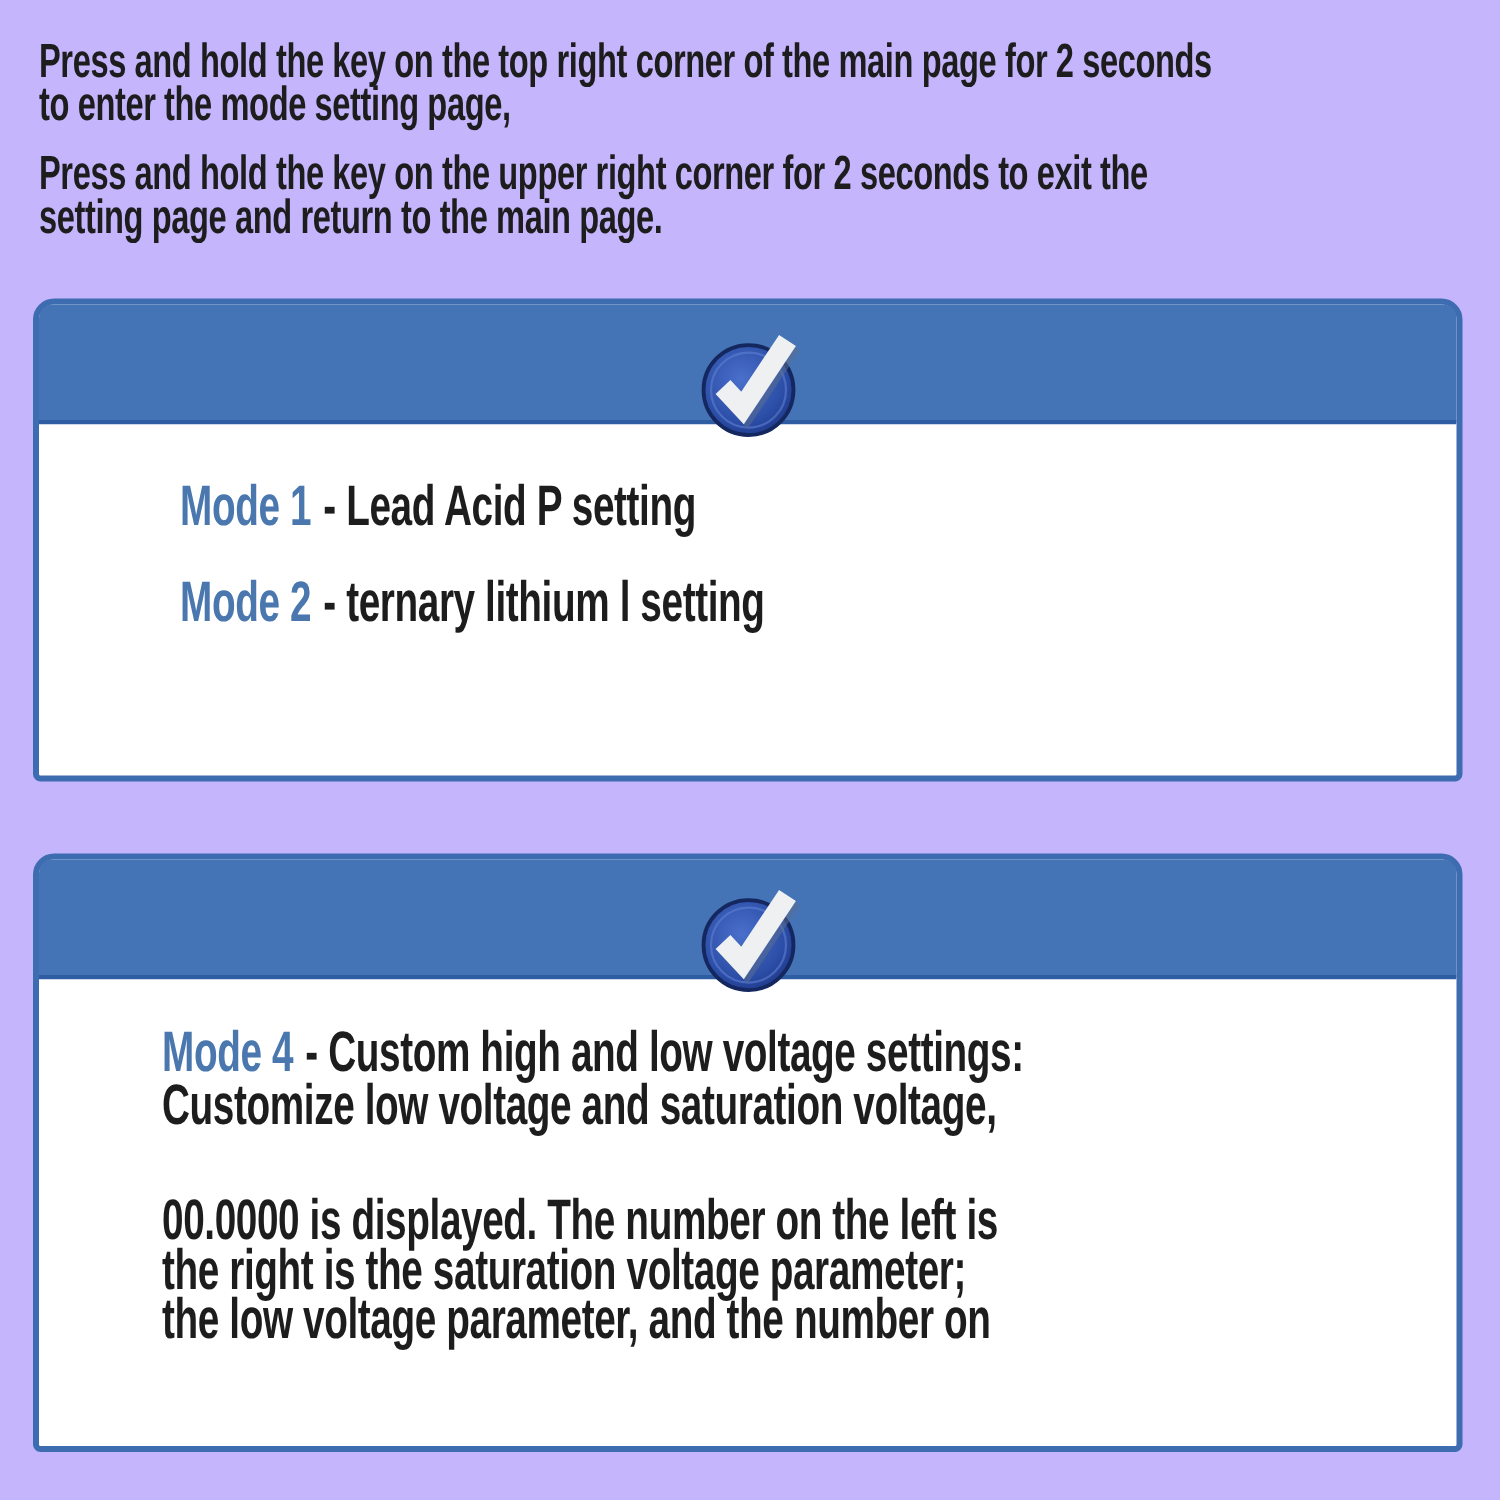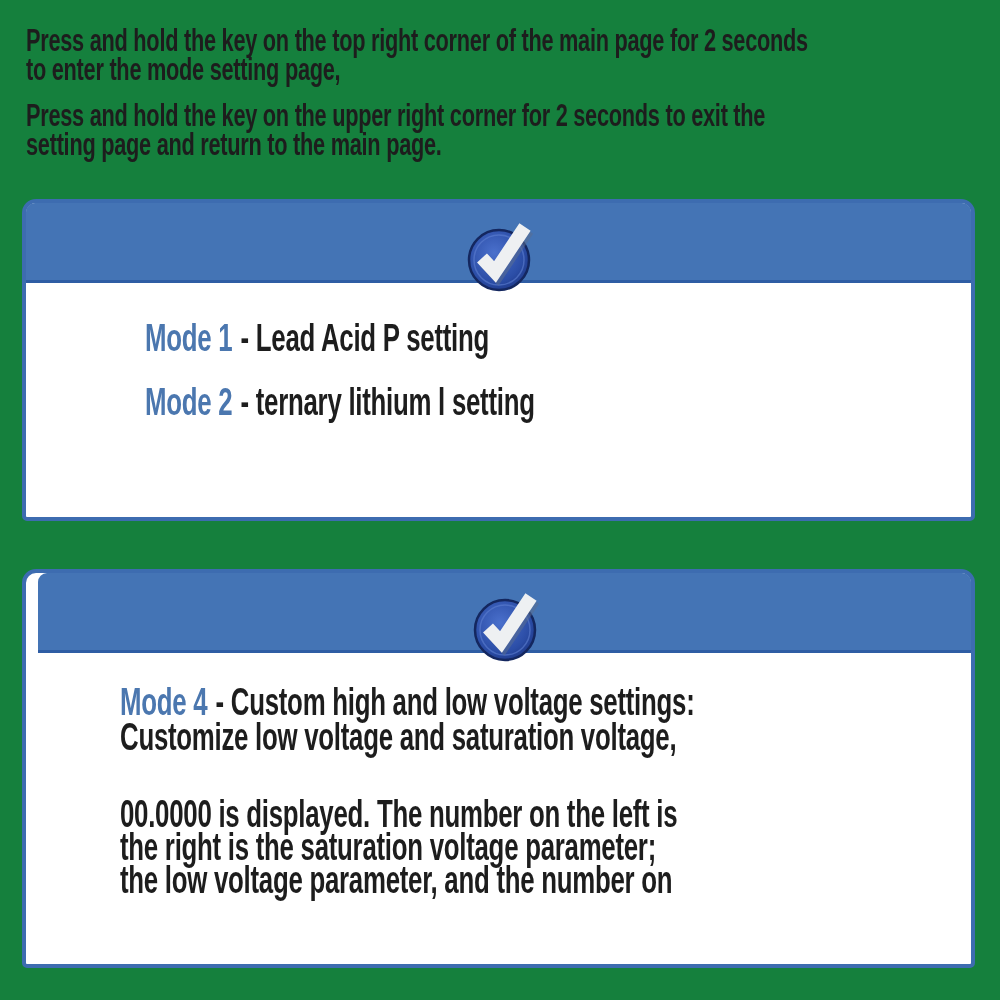--- a/index.html
+++ b/index.html
@@ -1,17 +1,17 @@
 <!DOCTYPE html>
 <html><head>
 <meta charset="utf-8">
 <style>
   html,body{margin:0;padding:0;background:#ffffff;}
   .page{
-    position:relative;width:1000px;height:1000px;background:#15803d;
+    position:relative;width:1000px;height:1000px;background:#c4b5fd;
     overflow:hidden;
     font-family:"Liberation Sans",sans-serif;
     color:#1d1d1d;
   }
   
   .cond{
     display:inline-block;
     transform:scaleX(0.68);
     transform-origin:0 50%;
     white-space:nowrap;
@@ -24,37 +24,37 @@
   .intro .para2{margin-top:17px;}
   
   .panel{
     position:absolute;left:22px;width:953px;
     border:4px solid #3d6cb0;
     border-radius:14px 14px 5px 5px;
     background:#ffffff;
     box-sizing:border-box;
   }
   .panel1{top:199px;height:322px;}
-  .panel2{top:569px;height:399px;padding-left:12px;}
+  .panel2{top:569px;height:399px;}
   .panel-header{
     height:77px;
     background:#4474b5;
     border-radius:9px 9px 0 0;
     border-bottom:3px solid #2f5da4;
     position:relative;
   }
   .badge{
     position:absolute;left:50%;transform:translateX(-50%);
     top:7px;width:76px;height:86px;
   }
   .panel-body{position:relative;font-size:38px;}
   .mode-label{color:#4b77af;}
   .mode-desc{color:#1d1d1d;margin-left:12px;}
   
-  .panel1 .panel-body{padding:36px 0 0 119px;}
+  .panel1 .panel-body{padding:36px 0 0 94px;}
   .panel1 .mode-line{height:38px;line-height:38px;margin-bottom:26px;}
   
   .panel2 .panel-body{padding:30px 0 0 82px;}
   .panel2 .mode-line{height:38px;line-height:38px;}
   .panel2 .para-a{}
   .panel2 .para-b{margin-top:44px;}
   .panel2 .body-line{height:33px;line-height:33px;}
 </style>
 </head>
 <body>

